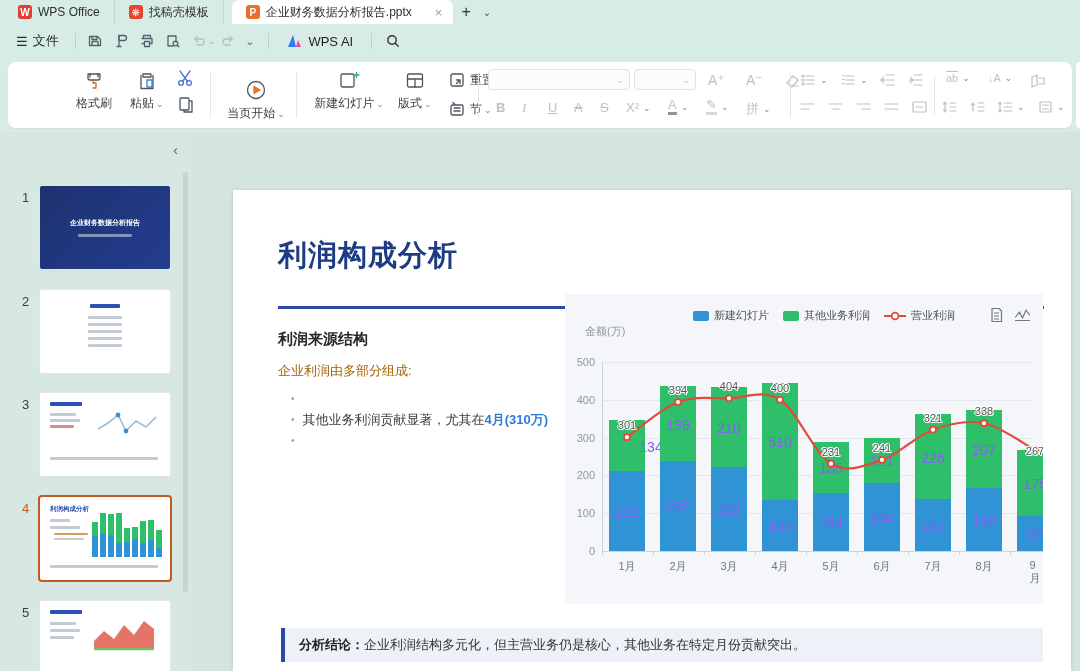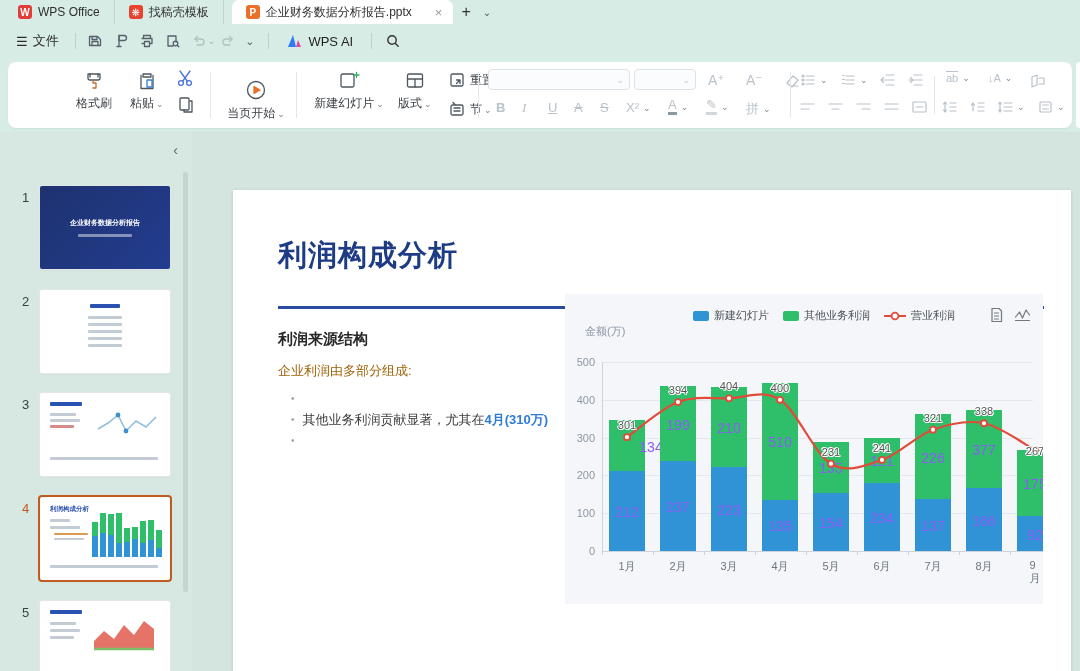--- a/index.html
+++ b/index.html
@@ -555,21 +555,21 @@
           <div class="seg-lab" style="left: 317px; top: 159.469px;">121</div>
           <div class="xtick" style="left: 317px; top: 265px;">6月</div>
           <div class="barseg" style="left: 350px; top: 205.214px; width: 36px; height: 51.786px; background: rgb(48, 147, 213);"></div>
           <div class="barseg" style="left: 350px; top: 119.786px; width: 36px; height: 85.428px; background: rgb(47, 191, 107);"></div>
           <div class="seg-lab" style="left: 368px; top: 224.107px;">137</div>
           <div class="seg-lab" style="left: 368px; top: 155.5px;">226</div>
           <div class="xtick" style="left: 368px; top: 265px;">7月</div>
           <div class="barseg" style="left: 401px; top: 194.252px; width: 36px; height: 62.748px; background: rgb(48, 147, 213);"></div>
           <div class="barseg" style="left: 401px; top: 116.006px; width: 36px; height: 78.246px; background: rgb(47, 191, 107);"></div>
           <div class="seg-lab" style="left: 419px; top: 218.626px;">166</div>
-          <div class="seg-lab" style="left: 419px; top: 148.129px;">377</div>
+          <div class="seg-lab" style="left: 419px; top: 148.129px;">207</div>
           <div class="xtick" style="left: 419px; top: 265px;">8月</div>
           <div class="barseg" style="left: 452px; top: 222.224px; width: 36px; height: 34.776px; background: rgb(48, 147, 213);"></div>
           <div class="barseg" style="left: 452px; top: 156.074px; width: 36px; height: 66.15px; background: rgb(47, 191, 107);"></div>
           <div class="seg-lab" style="left: 470px; top: 232.612px;">92</div>
           <div class="seg-lab" style="left: 470px; top: 182.149px;">175</div>
           <div class="xtick" style="left: 470px; top: 265px;">9月</div>
           <svg width="478" height="310" style="position: absolute; left: 0px; top: 0px; pointer-events: none;">
             <path d="M62,143.22199999999998C70.5,137.363,96,114.557,113,108.06800000000001C130,101.57900000000002,147,104.66600000000001,164,104.28800000000001C181,103.91000000000001,198,94.90100000000001,215,105.80000000000001C232,116.69900000000001,249,159.66500000000002,266,169.68200000000002C283,179.699,300,171.572,317,165.902C334,160.23199999999997,351,141.773,368,135.662C385,129.55100000000002,402,125.83399999999999,419,129.236C436,132.63799999999998,461.5,151.601,470,156.074" fill="none" stroke="#e04b3a" stroke-width="2.2"></path>
             <circle cx="62" cy="143.22199999999998" r="3" fill="#fff" stroke="#e04b3a" stroke-width="1.8"></circle>
             <circle cx="113" cy="108.06800000000001" r="3" fill="#fff" stroke="#e04b3a" stroke-width="1.8"></circle>
@@ -586,14 +586,18 @@
           <div class="line-lab" style="left: 164px; top: 86.288px;">404</div>
           <div class="line-lab" style="left: 215px; top: 87.8px;">400</div>
           <div class="line-lab" style="left: 266px; top: 151.682px;">231</div>
           <div class="line-lab" style="left: 317px; top: 147.902px;">241</div>
           <div class="line-lab" style="left: 368px; top: 117.662px;">321</div>
           <div class="line-lab" style="left: 419px; top: 111.236px;">338</div>
           <div class="line-lab" style="left: 470px; top: 151px;">267</div>
         </div>
     </div>
 
+    <div id="conclusion">
+      <div id="conclusion-bar"></div>
+      <p><b>分析结论：</b><span>企业利润结构多元化，但主营业务仍是核心，其他业务在特定月份贡献突出。</span></p>
+    </div>
   </div>
 </div>
 
 </body></html>

